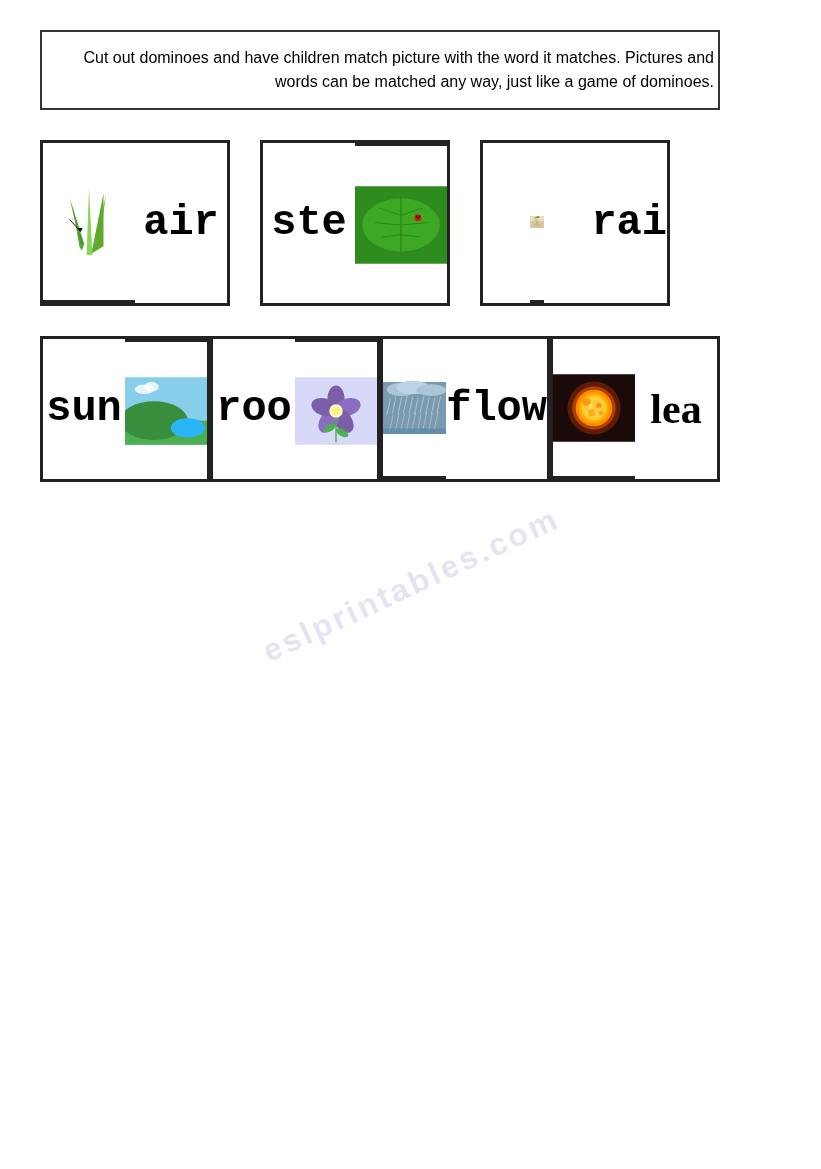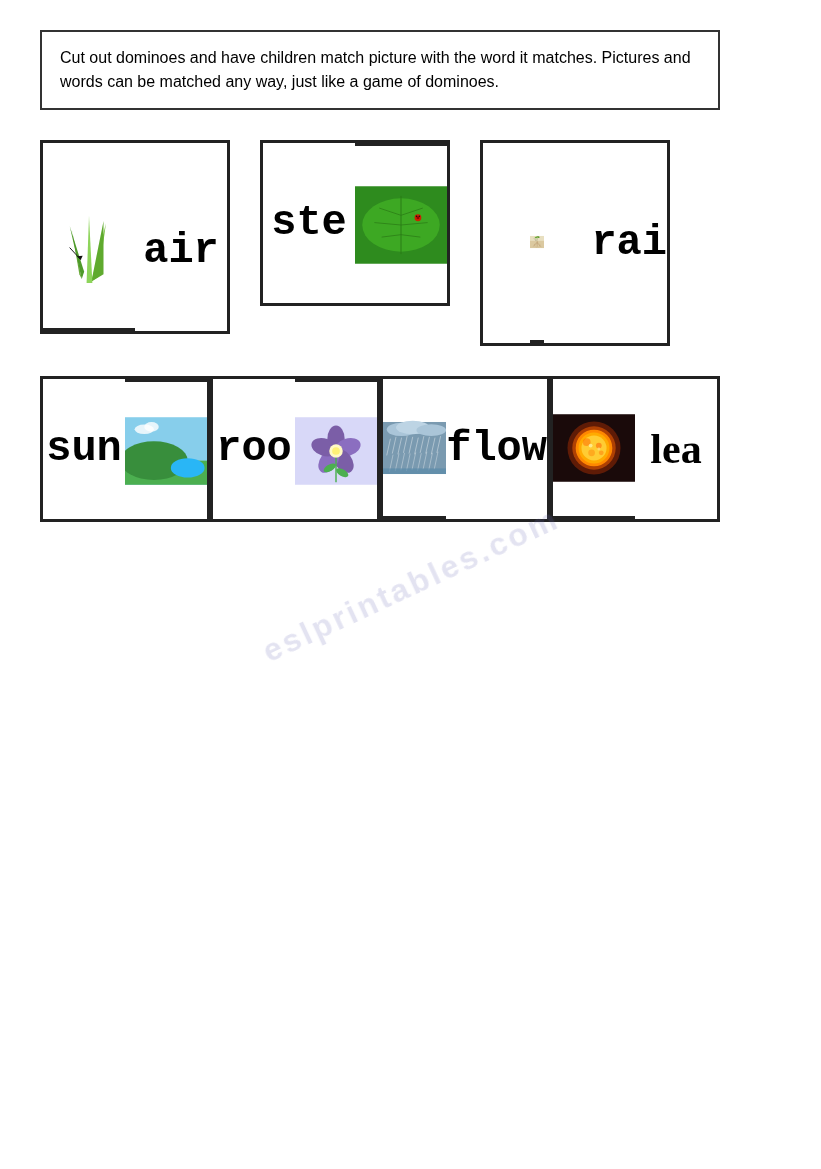--- a/index.html
+++ b/index.html
@@ -7,26 +7,27 @@
     body {
       background: #fff;
       width: 821px;
       min-height: 1169px;
       font-family: 'Courier New', Courier, monospace;
       padding: 30px 40px;
     }
 
     .instructions-box {
       border: 2px solid #333;
-      padding: 14px 18px;
+      padding: 14px 4px;
       margin-bottom: 30px;
       max-width: 680px;
       font-size: 16px;
       line-height: 1.5;
       font-family: Arial, sans-serif;
+      text-align: right;
     }
 
     .domino-grid-row1 {
       display: flex;
       gap: 30px;
       margin-bottom: 30px;
       align-items: flex-start;
     }
 
     .domino-grid-row2 {
@@ -60,21 +61,20 @@
     }
 
     
     
     .domino-1 {
       width: 190px;
     }
     .domino-1 .domino-half {
       width: 190px;
       height: 160px;
-      margin-top: 28px;
     }
     .domino-1 .domino-half.image-half {
       border-bottom: 3px solid #222;
     }
 
     
     .domino-2 {
       width: 190px;
     }
     .domino-2 .domino-half {
@@ -84,21 +84,21 @@
     .domino-2 .domino-half.image-half {
       border-top: 3px solid #222;
     }
 
     
     .domino-3 {
       width: 190px;
     }
     .domino-3 .domino-half {
       width: 190px;
-      height: 200px;
+      height: 160px;
       margin-left: 47px;
     }
     .domino-3 .domino-half.image-half {
       border-bottom: 3px solid #222;
     }
 
     
     .domino-4 {
       width: 170px;
     }

